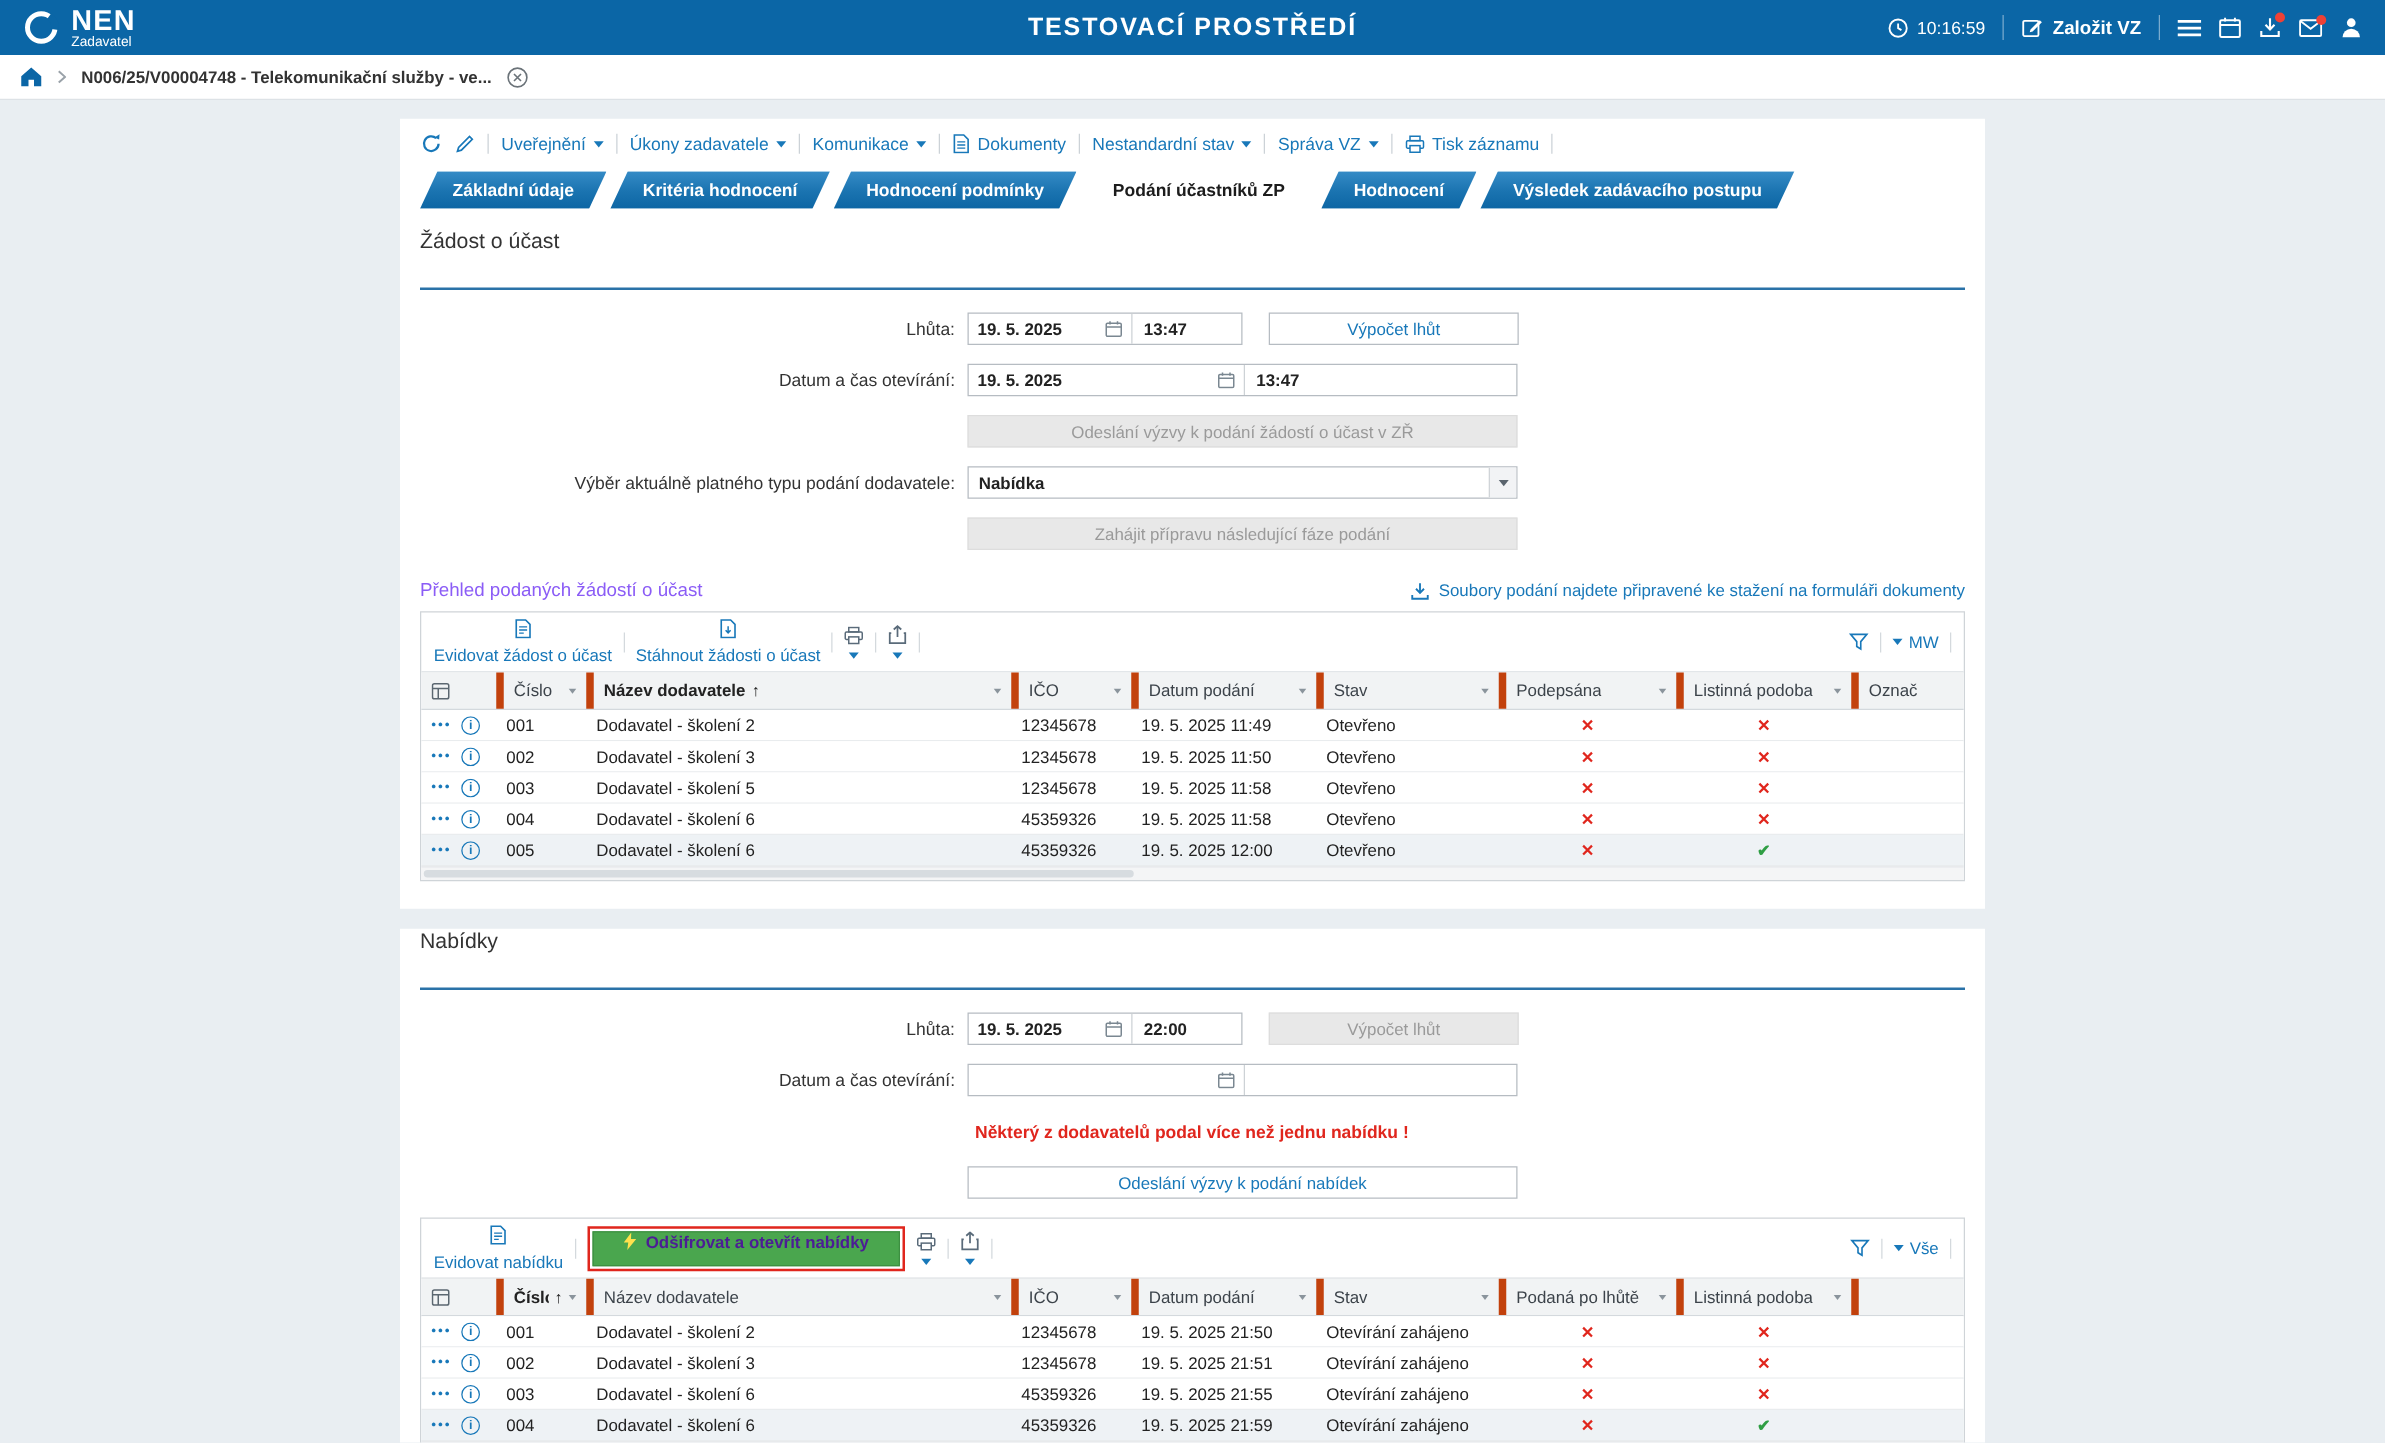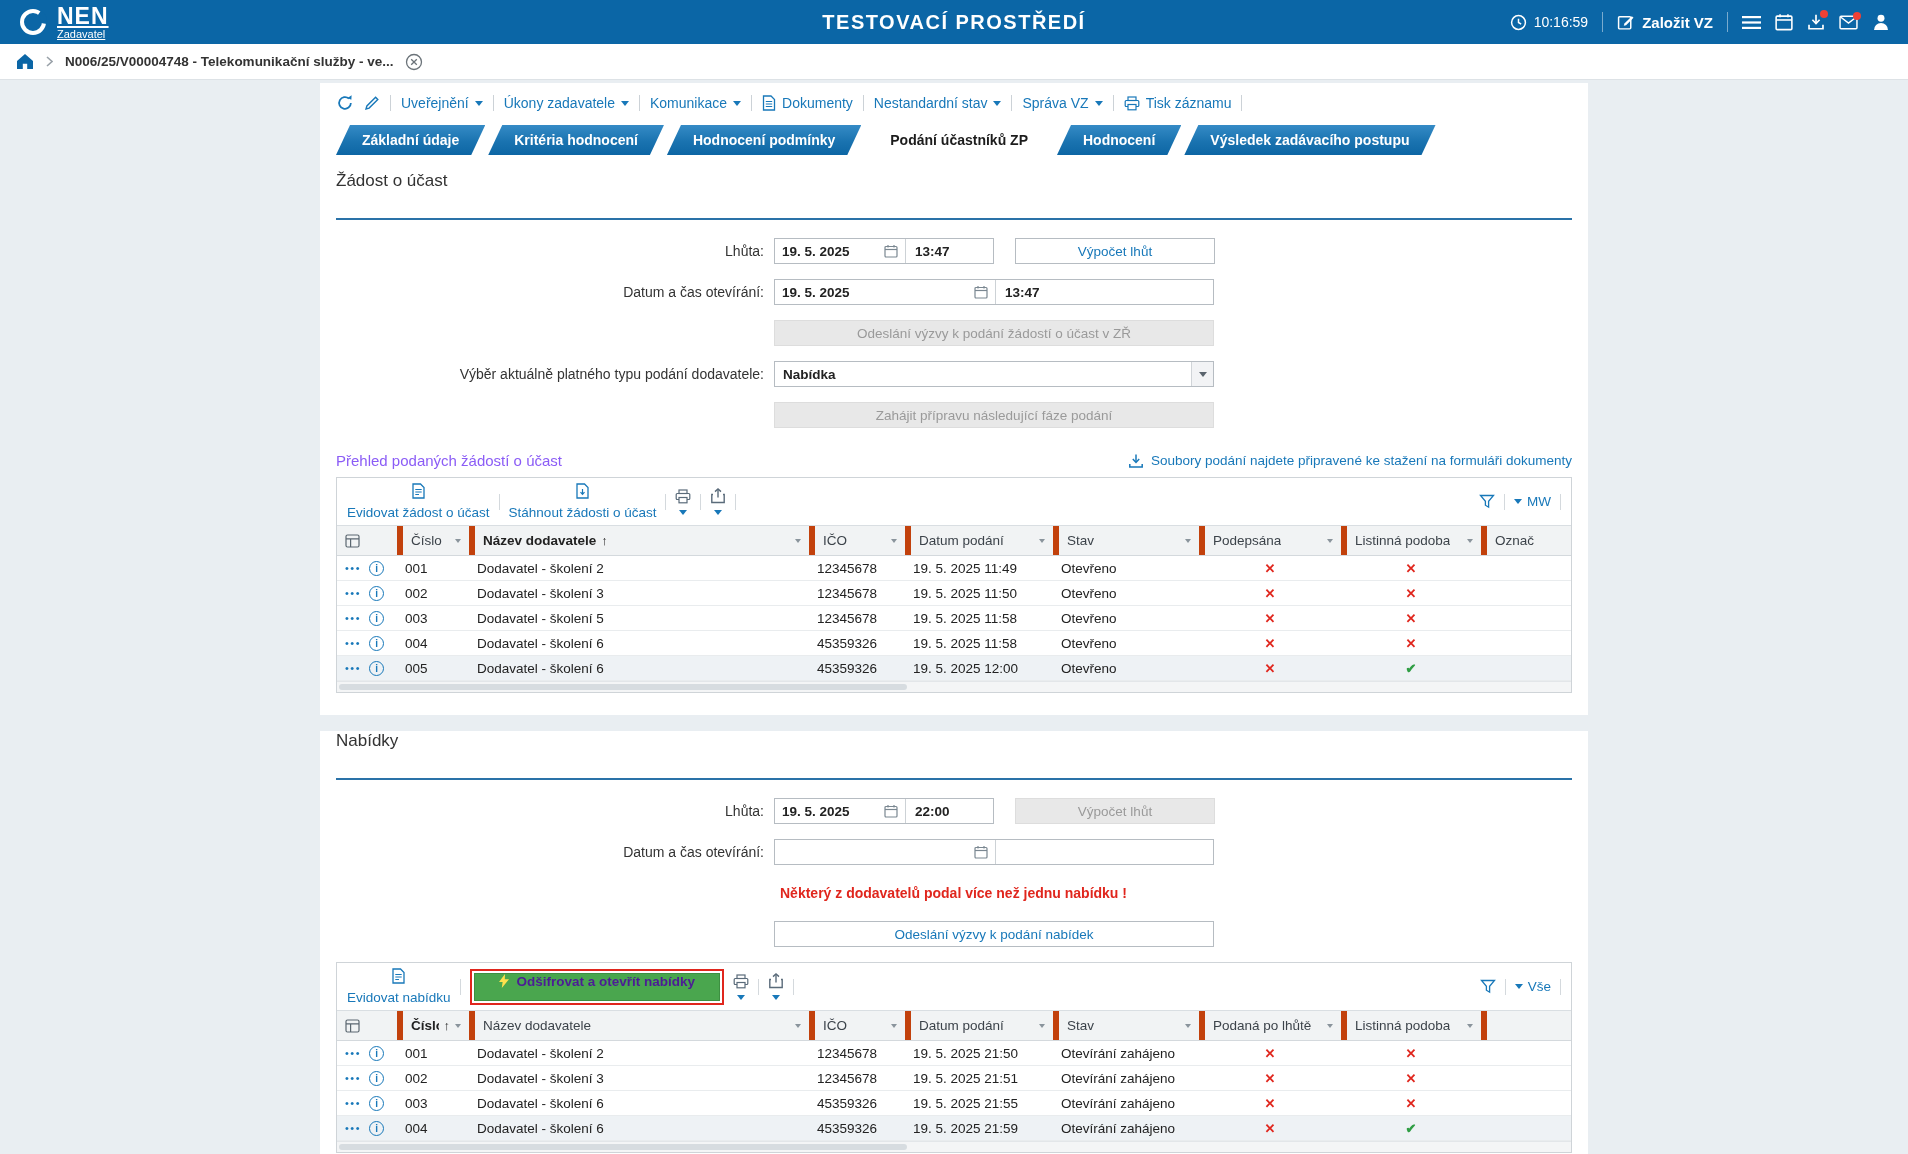--- a/index.html
+++ b/index.html
@@ -8,21 +8,21 @@
     width:1908px; height:1154px; overflow:hidden;
     background:#e9eef2;
     font-family:"Liberation Sans", sans-serif;
     color:#333;
   }
   
   .topbar {
     height:44px; background:#0b66a6; color:#fff;
     display:flex; align-items:center; padding:0 18px; position:relative;
   }
-  .brand { display:flex; align-items:center; gap:9px;text-decoration:underline; }
+  .brand { display:flex; align-items:center; gap:9px; }
   .brand-text { display:flex; flex-direction:column; line-height:1; }
   .brand-name { font-size:23px; font-weight:bold; letter-spacing:1px; }
   .brand-sub { font-size:11px; margin-top:1px; }
   .env { position:absolute; left:50%; transform:translateX(-50%);
          font-size:20px; font-weight:bold; letter-spacing:1.5px; }
   .top-right { margin-left:auto; display:flex; align-items:center; gap:14px; }
   .top-item { display:flex; align-items:center; gap:7px; font-size:14px; }
   .top-item.bold { font-weight:bold; font-size:15px; }
   .tsep { width:1px; height:20px; background:rgba(255,255,255,.45); }
   .rel { position:relative; display:inline-flex; }
@@ -32,21 +32,21 @@
 
   
   .crumbbar {
     height:36px; background:#fff; display:flex; align-items:center;
     gap:12px; padding:0 16px; border-bottom:1px solid #dde2e6;
   }
   .crumb-text { font-size:13.5px; font-weight:bold; color:#333; }
 
   
   .page { padding-top:3px; }
-  .card { width:1268px; margin:0 auto; background:#fff; }
+  .card { width:1268px; margin:12px auto; background:#fff; }
   .card1 { padding-bottom:22px; }
   .card2 { margin-top:16px; min-height:470px; padding-bottom:40px; }
 
   
   .actionbar { display:flex; align-items:center; gap:10px; padding:11px 16px 9px; }
   .ab-link { display:inline-flex; align-items:center; gap:6px; color:#1878b9;
              font-size:14px; cursor:pointer; white-space:nowrap; }
   .asep { width:1px; height:16px; background:#ccd2d7; }
   .caret { width:0; height:0; display:inline-block;
            border-left:4px solid transparent; border-right:4px solid transparent;

